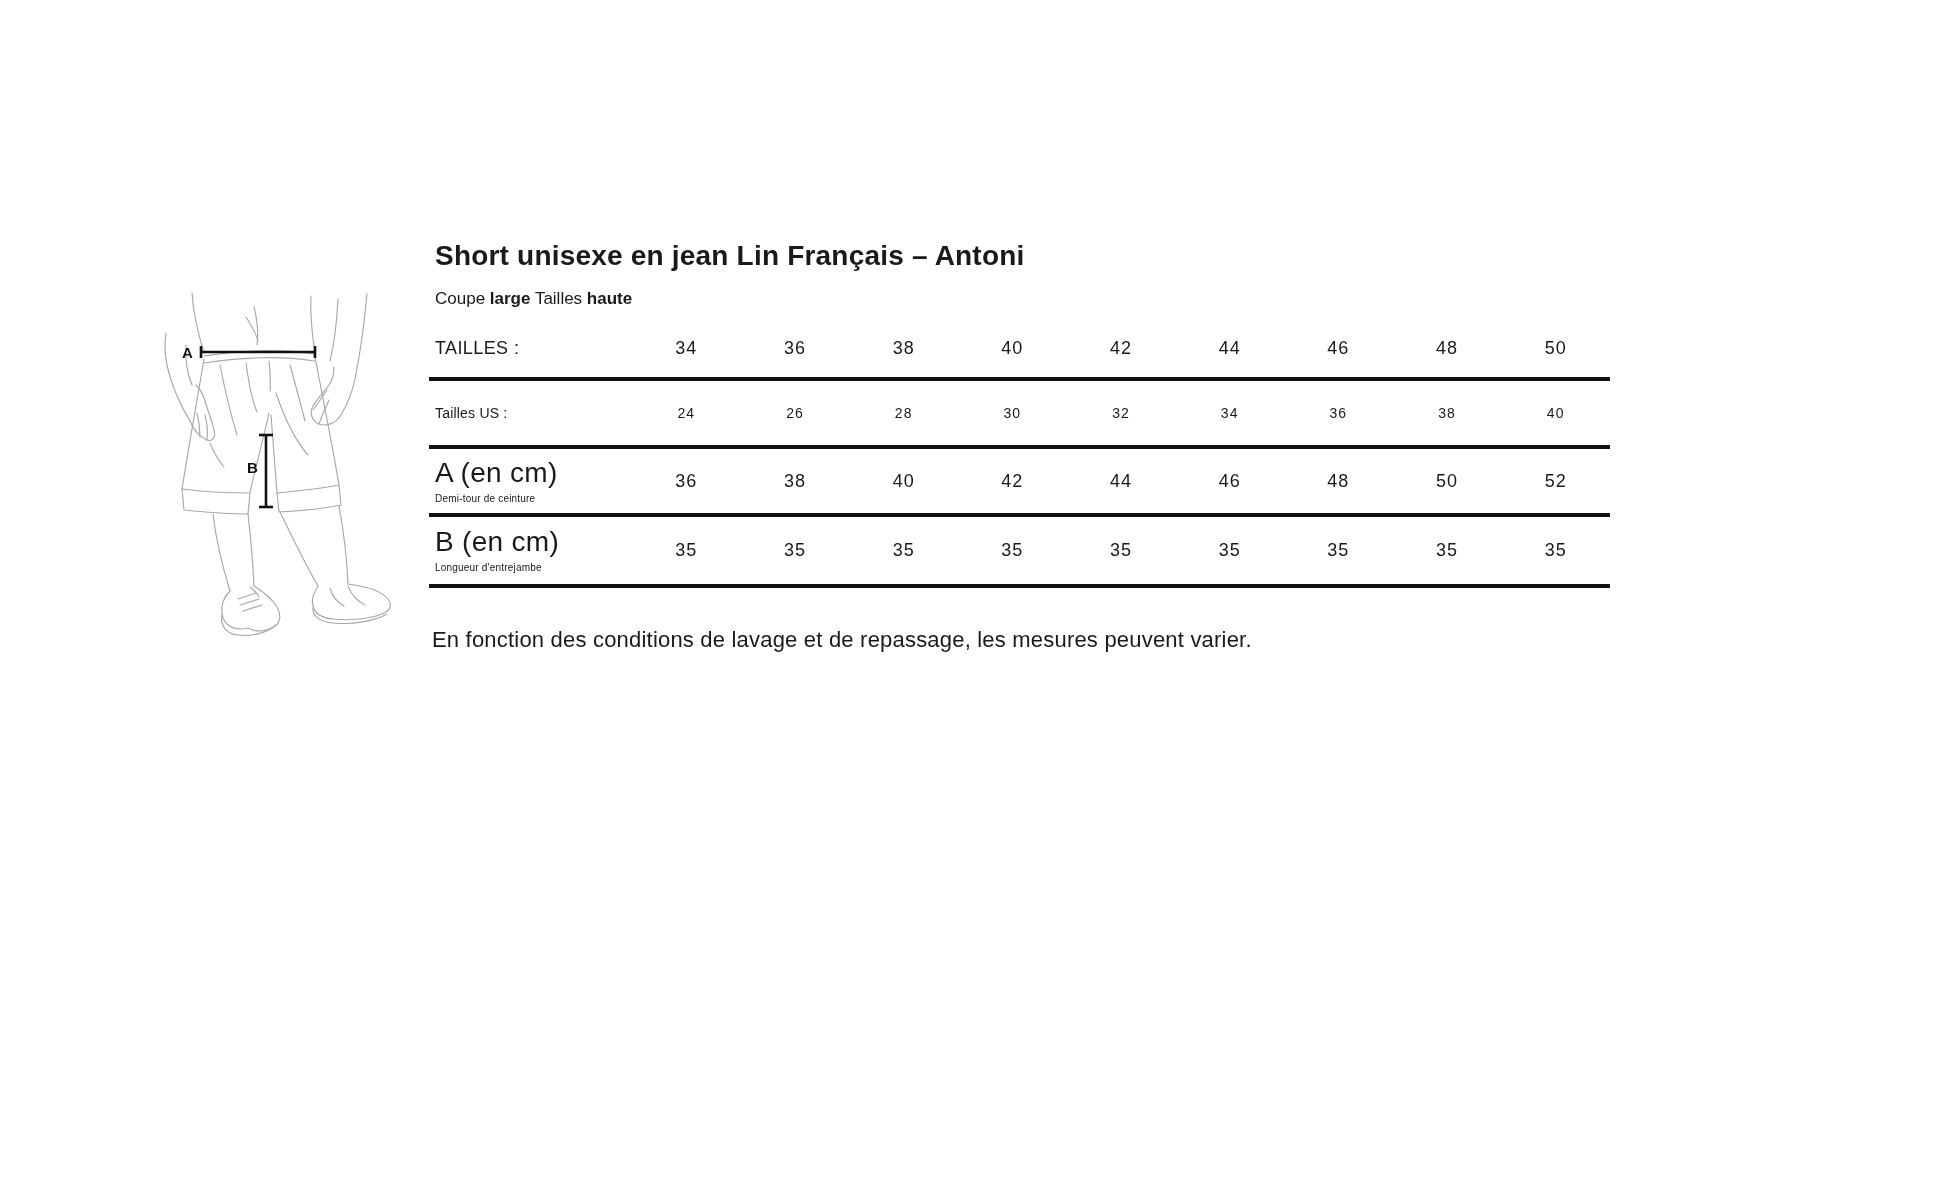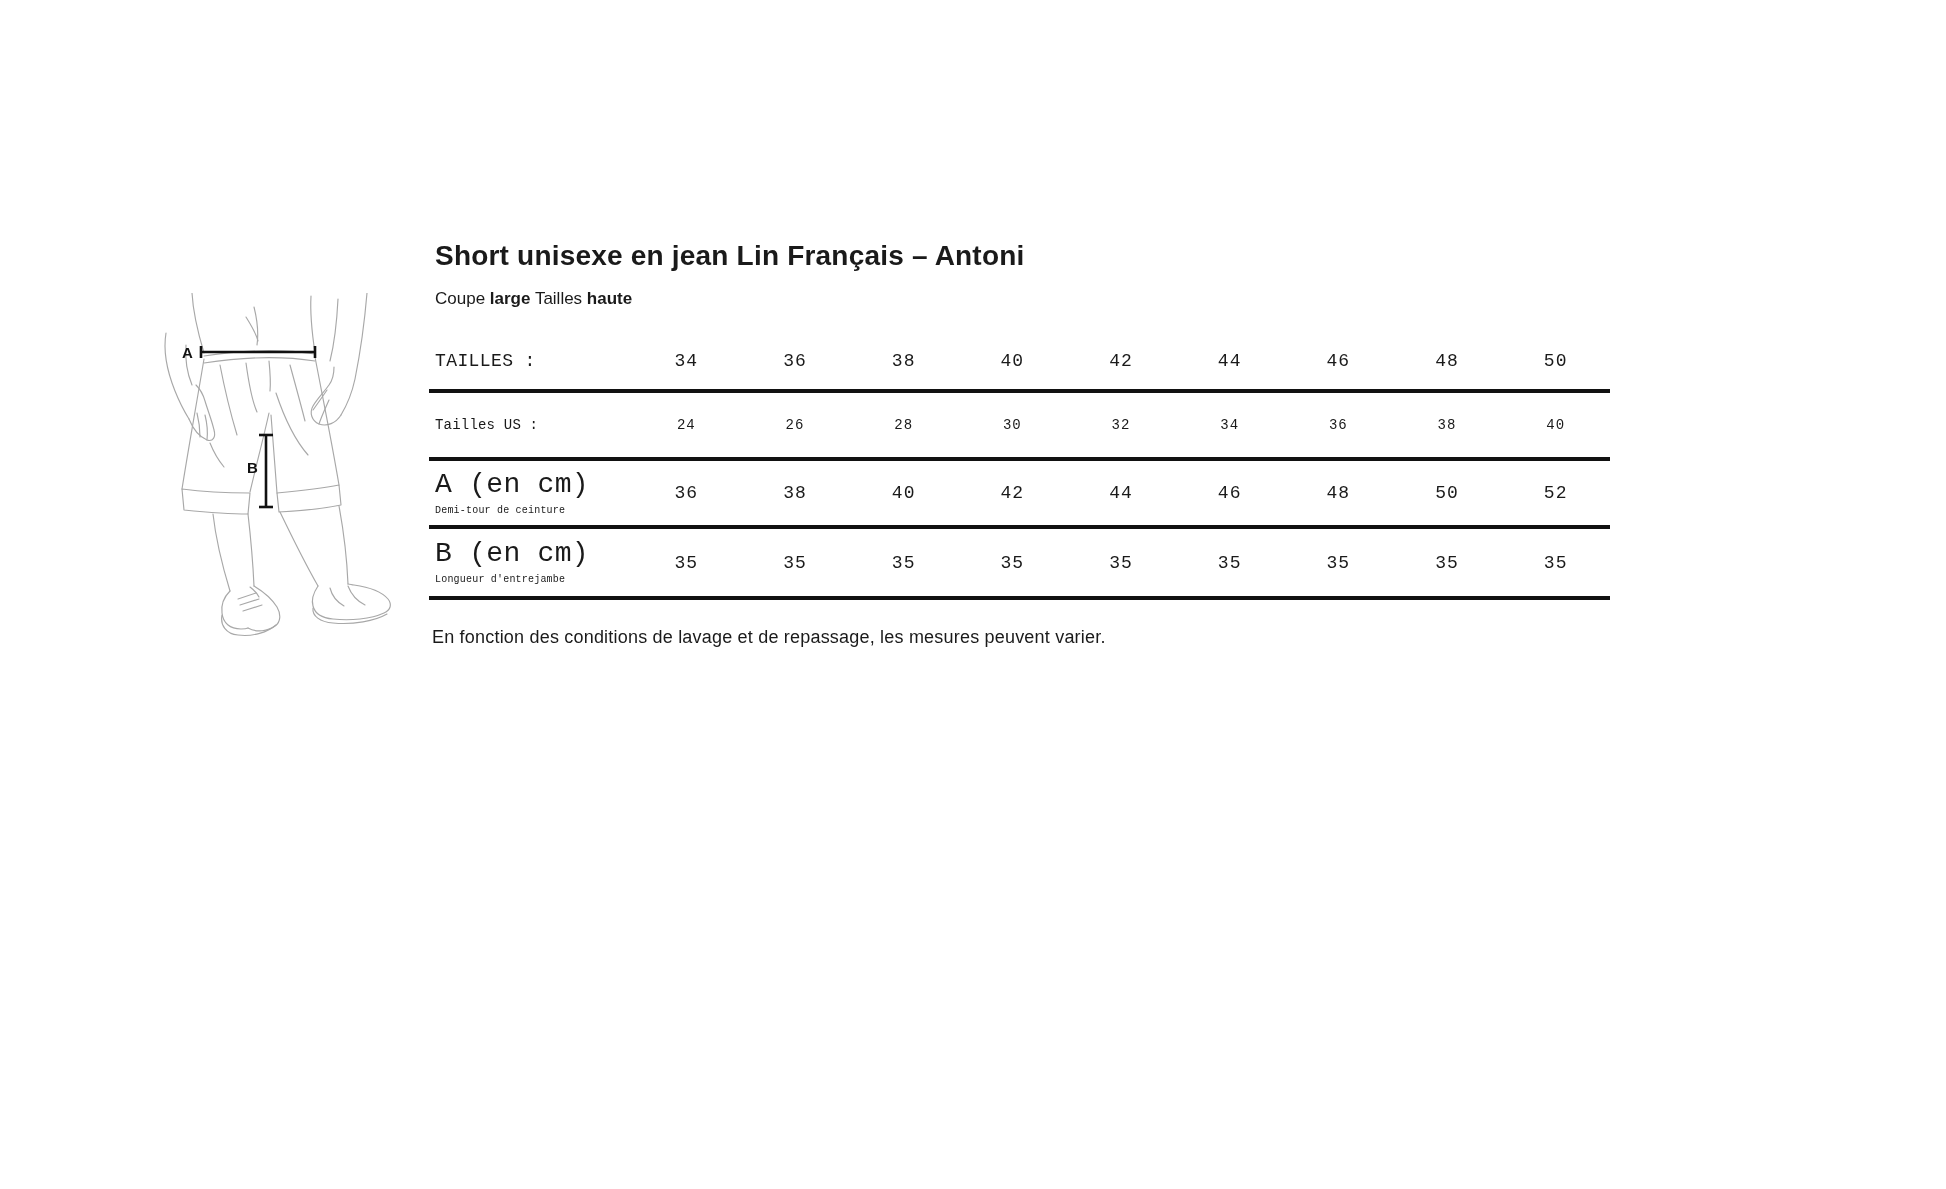--- a/index.html
+++ b/index.html
@@ -23,44 +23,43 @@
 
   
   .figure-wrap {
     position:absolute; left:158px; top:293px;
     width:250px; height:360px;
   }
   .figure-wrap svg { width:100%; height:100%; display:block; }
 
   
   .size-table {
-    position:absolute; left:429px; top:332px;
+    position:absolute; left:429px; top:320px;
     width:1181px;
-    font-family:Liberation Mono, monospace;
   }
   .t-row {
     display:grid;
     grid-template-columns:203px repeat(9, 1fr);
     align-items:center;
   }
   .t-row.header { height:57px; }
   .t-row.body   { height:64px; }
   .t-row.tall   { height:67px; }
   .rule { height:4px; background:#111111; }
   .t-label { padding-left:6px; font-size:18px; letter-spacing:.4px; }
   .t-label-sm { padding-left:6px; font-size:14px; letter-spacing:.2px; }
   .t-label-2l { padding-left:6px; line-height:1; }
   .t-label-2l .main { font-size:28px; letter-spacing:.3px; display:block; }
   .t-label-2l .sub  { font-size:10px; letter-spacing:.2px; display:block; margin-top:7px; }
   .t-val    { text-align:center; font-size:18px; letter-spacing:1px; }
   .t-val-sm { text-align:center; font-size:14px; letter-spacing:1px; }
 
   .footnote {
     position:absolute; left:432px; top:627px;
-    font-size:18px; letter-spacing:.2px;
+    font-size:22px; letter-spacing:.2px;
   }
 </style>
 </head>
 <body>
 
 <h1 class="page-title">Short unisexe en jean Lin Français – Antoni</h1>
 
 <div class="fit-subtitle">
   <span>Coupe </span><span class="b">large</span><span> Tailles </span><span class="b">haute</span>
 </div>

